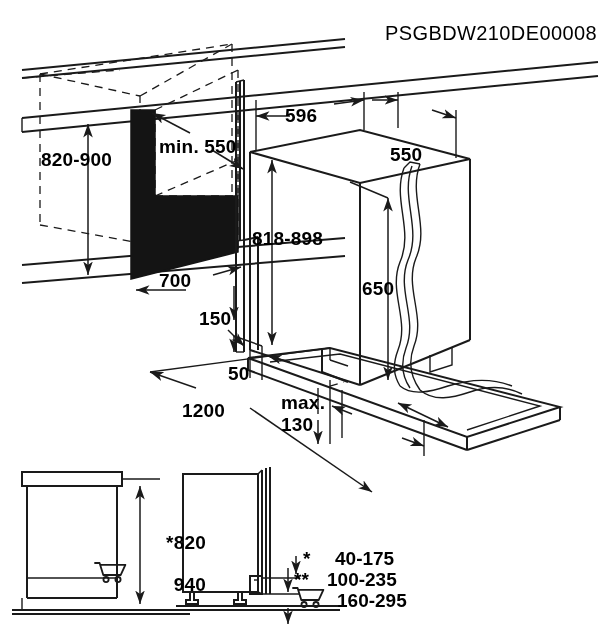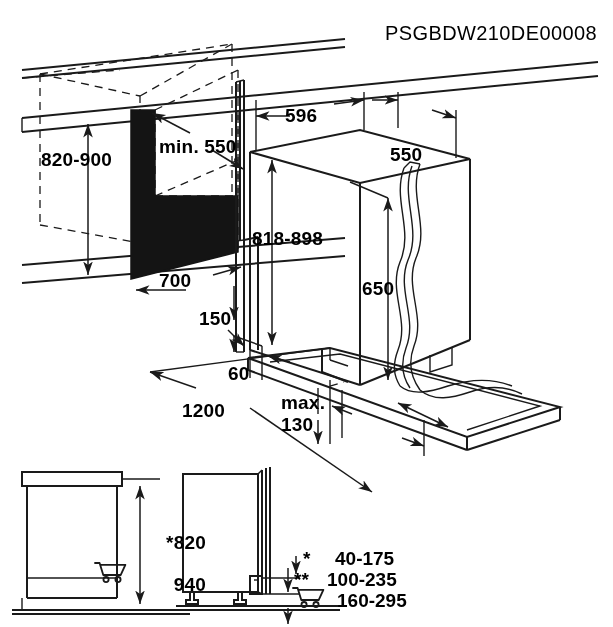--- a/index.html
+++ b/index.html
@@ -330,21 +330,21 @@
   <div style="position:absolute; left:285px; top:105px;" class="lbl">596</div>
 
   <div style="position:absolute; left:390px; top:104px;margin-top:40px;" class="lbl">550</div>
 
   <div style="position:absolute; left:252px; top:228px;" class="lbl">818-898</div>
 
   <div style="position:absolute; left:362px; top:278px;" class="lbl">650</div>
 
   <div style="position:absolute; left:199px; top:308px;" class="lbl">150</div>
 
-  <div style="position:absolute; left:228px; top:363px;" class="lbl">60</div>
+  <div style="position:absolute; left:228px; top:363px;" class="lbl">50</div>
 
   <div style="position:absolute; left:182px; top:400px;" class="lbl">1200</div>
 
   <div style="position:absolute; left:281px; top:392px;text-align:center;" class="lbl">max.</div>
 
   <div style="position:absolute; left:281px; top:414px;" class="lbl">130</div>
 
 
   <div style="position:absolute; left:128px; top:532px; width:78px; text-align:right;" class="lbl">*820</div>
 

